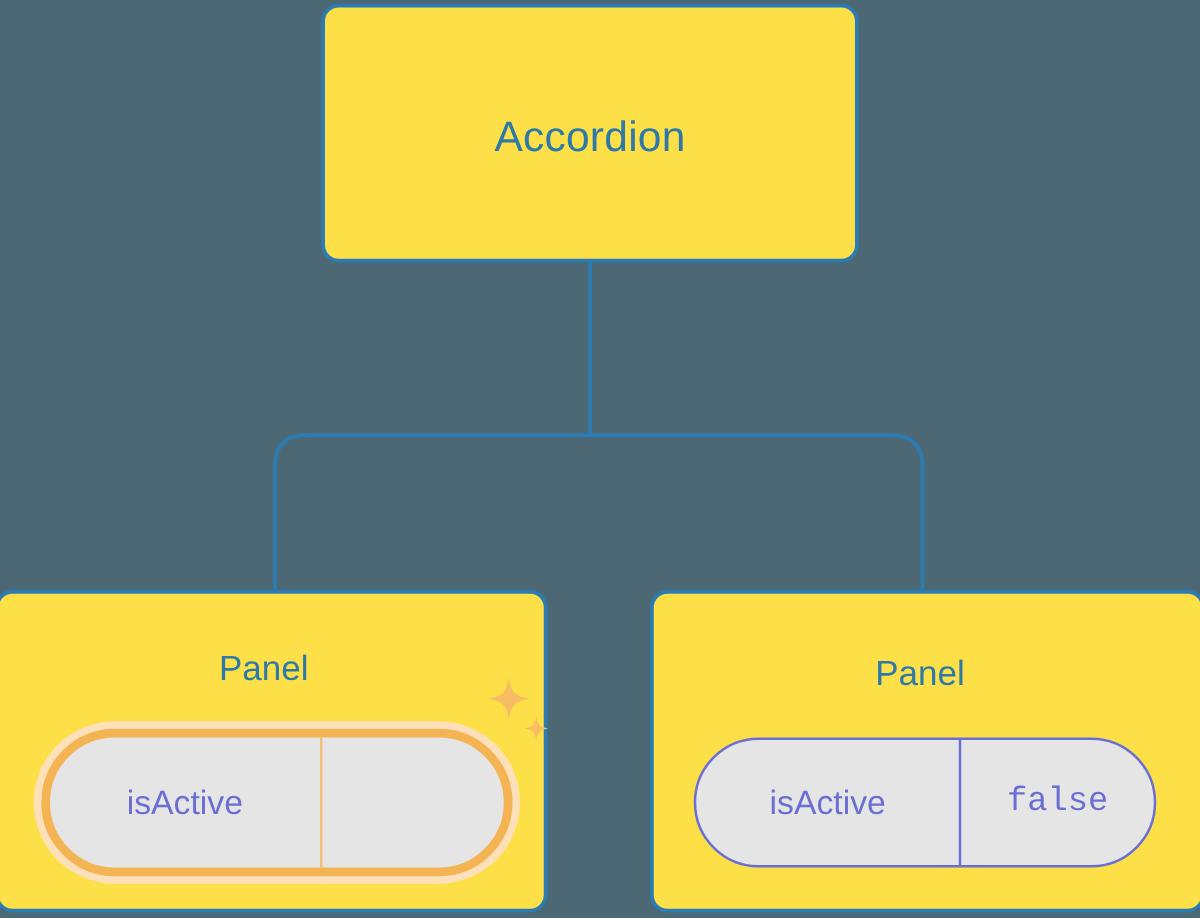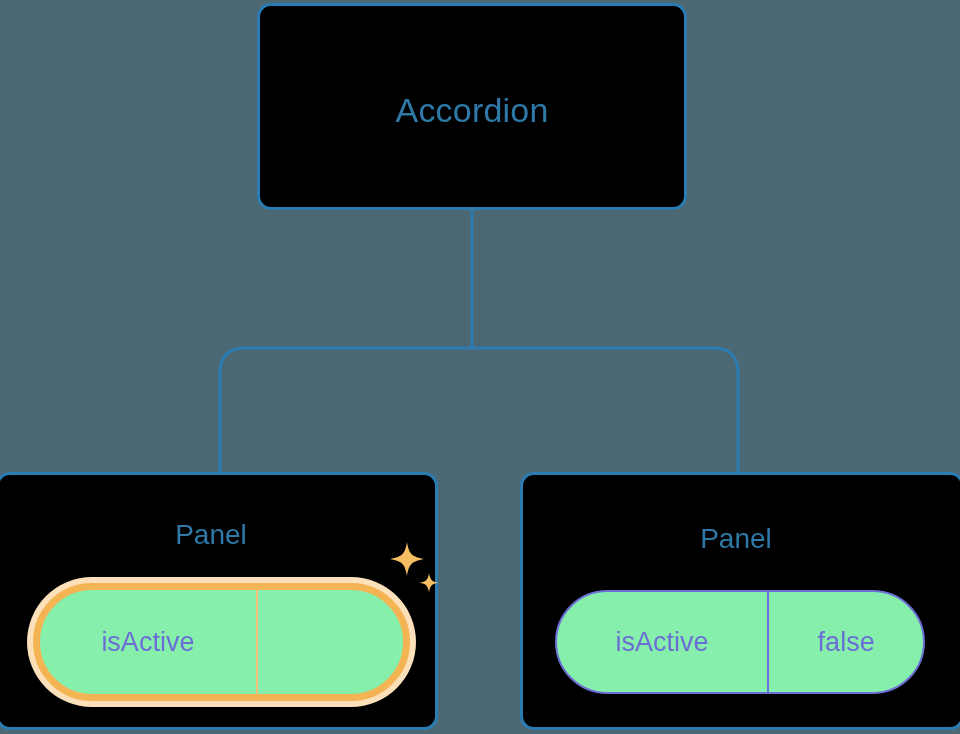--- a/index.html
+++ b/index.html
@@ -25,21 +25,21 @@
     left: 0;
     top: 0;
     width: 960px;
     height: 734px;
     pointer-events: none;
   }
 
   
   .card {
     position: absolute;
-    background: #000000;
+    background: #fde047;
     border: 3px solid #2b7cb3;
     border-radius: 14px;
     box-sizing: border-box;
     padding-left: 39px;
   }
 
   #root-card {
     left: 257px;
     top: 3px;
     width: 430px;
@@ -83,21 +83,21 @@
 
   #panel-card-0 .panel-title { top: 44px; }
   #panel-card-1 .panel-title { top: 48px; }
 
   
   .pill-wrap {
     position: absolute;
     display: flex;
     align-items: stretch;
     box-sizing: border-box;
-    background: #86efac;
+    background: #e5e5e5;
   }
 
   .pill-key, .pill-val {
     display: flex;
     align-items: center;
     justify-content: center;
     font-size: 27px;
     color: #6b6fd4;
     white-space: nowrap;
     box-sizing: border-box;
@@ -130,20 +130,21 @@
     height: 104px;
     border: 2px solid #6b6fd4;
     border-radius: 55px;
   }
   #pill-1 .pill-key {
     flex: 0 0 58%;
     border-right: 2px solid #6b6fd4;
   }
   #pill-1 .pill-val {
     flex: 1 1 auto;
+    font-family: Liberation Mono, monospace;
   }
 
   
   .sparkles {
     position: absolute;
     left: 386px;
     top: 540px;
     width: 56px;
     height: 62px;
     pointer-events: none;

